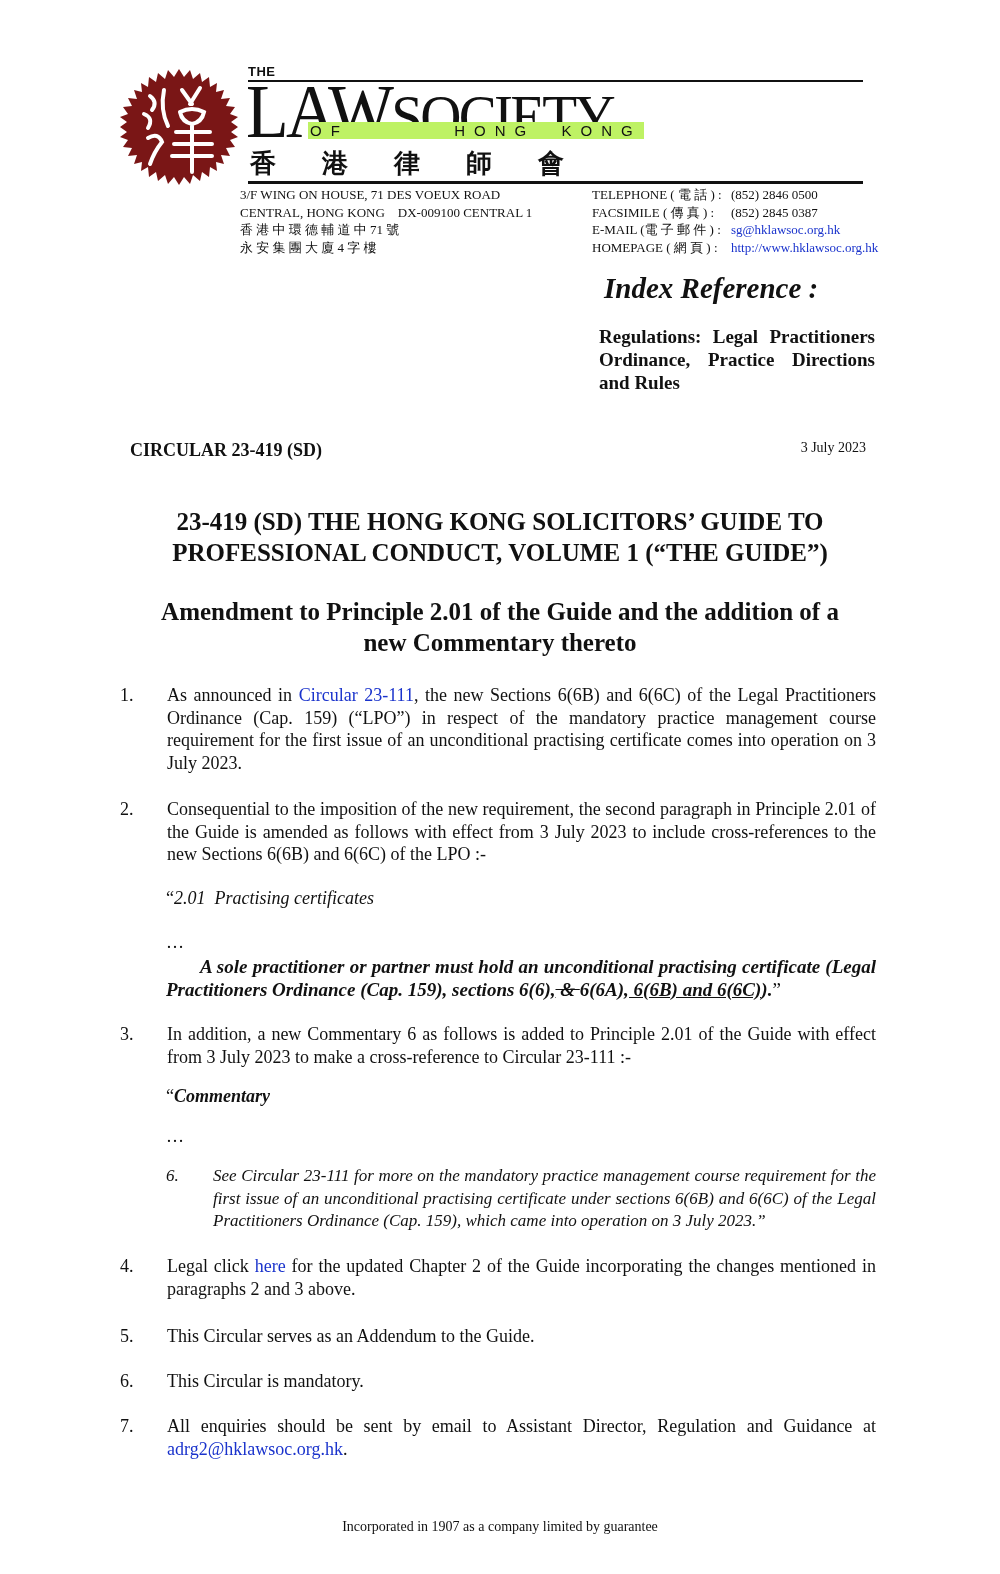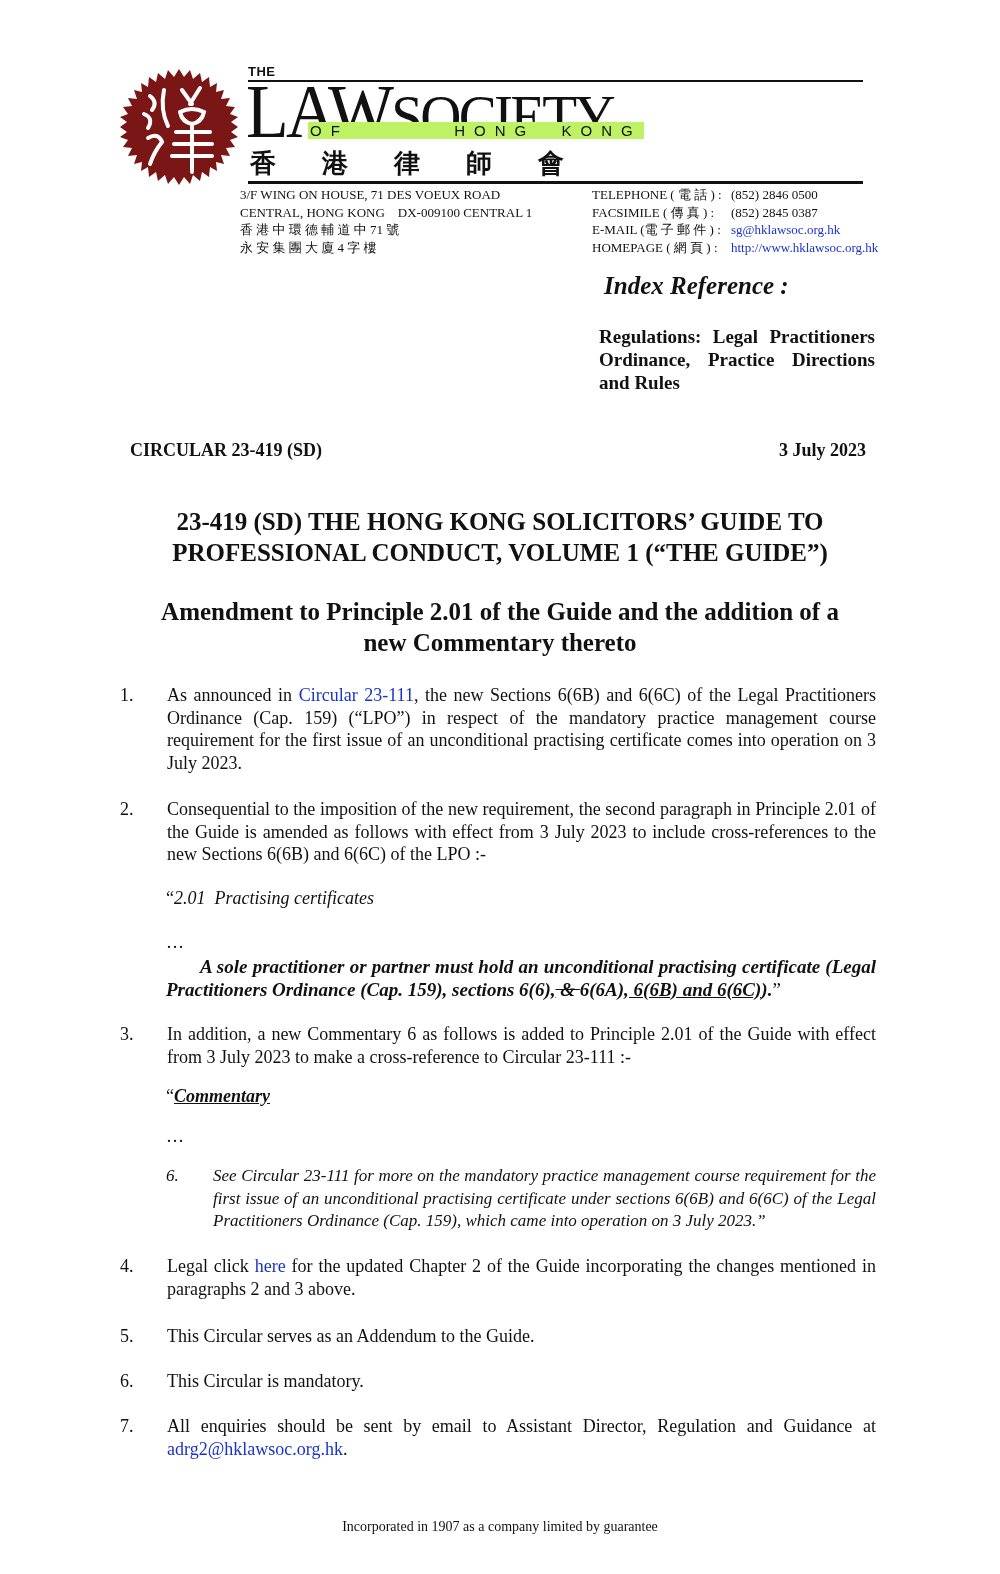--- a/index.html
+++ b/index.html
@@ -16,35 +16,35 @@
   .brand-sub { left:308px; top:122px; font-family:"Liberation Sans",sans-serif; font-size:15px; letter-spacing:9px; background:#bef264; padding:0 2px; }
   .brand-cn { left:250px; top:146px; font-family:"DejaVu Sans",sans-serif; font-size:26px; font-weight:bold; letter-spacing:46px; }
   .rule-bottom { left:248px; top:181px; width:615px; height:3px; background:#111; }
 
   .addr { left:240px; top:186px; font-size:13px; line-height:17.5px; }
   .contact { left:592px; top:186px; font-size:13px; line-height:17.5px; }
   .contact .row { white-space:nowrap; }
   .contact .lbl { display:inline-block; width:139px; }
   a, .link { color:#1a33cc; }
 
-  .index-title { left:604px; top:272px; font-size:25px; font-weight:bold; font-style:italic; }
+  .index-title { left:604px; top:272px; font-size:29px; font-weight:bold; font-style:italic; }
   .index-body { left:599px; top:325px; width:276px; font-size:19px; font-weight:bold; line-height:23px; text-align:justify; text-align-last:left; }
 
   .circ-no { left:130px; top:440px; font-size:18px; font-weight:bold; }
-  .circ-date { right:134px; top:440px; font-size:18px; font-weight:bold; }
+  .circ-date { right:134px; top:440px; font-size:14px; font-weight:normal; }
 
   .title1 { left:120px; width:760px; top:506px; text-align:center; font-size:25px; font-weight:bold; line-height:31px; }
   .title2 { left:120px; width:760px; top:596px; text-align:center; font-size:25px; font-weight:bold; line-height:31px; }
 
   .para { left:120px; width:756px; font-size:18px; line-height:22.5px; }
   .para .num { position:absolute; left:0; top:0; width:40px; }
   .para .txt { margin-left:47px; text-align:justify; }
 
   .quote-head { left:166px; font-size:18px; font-style:italic; }
-  .quote-head b { font-weight:bold;text-decoration:underline; }
+  .quote-head b { font-weight:bold; }
   .ellip { left:166px; font-size:18px; }
   .quote-body { left:166px; width:710px; font-size:19px; font-style:italic; font-weight:bold; line-height:22.5px; text-align:justify; }
   .quote-body .ind { display:inline-block; width:34px; }
   .strike { text-decoration:line-through; }
   .under { text-decoration:underline; }
 
   .comm { left:166px; width:710px; font-size:17px; font-style:italic; line-height:22.5px; }
   .comm .num { position:absolute; left:0; top:0; }
   .comm .txt { margin-left:47px; text-align:justify; }
 

